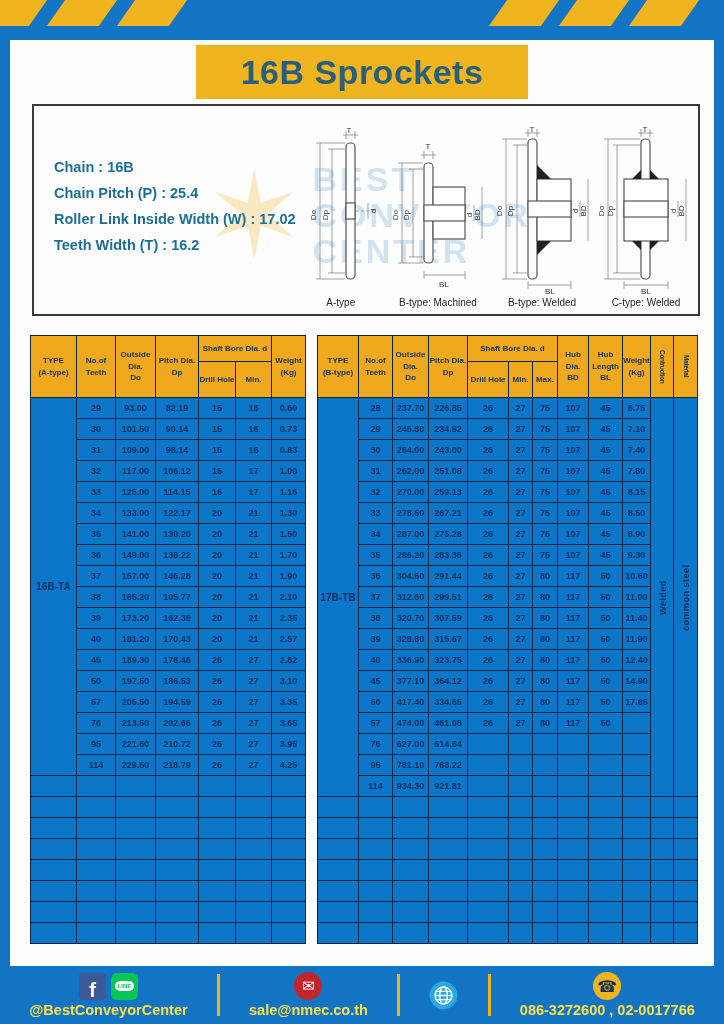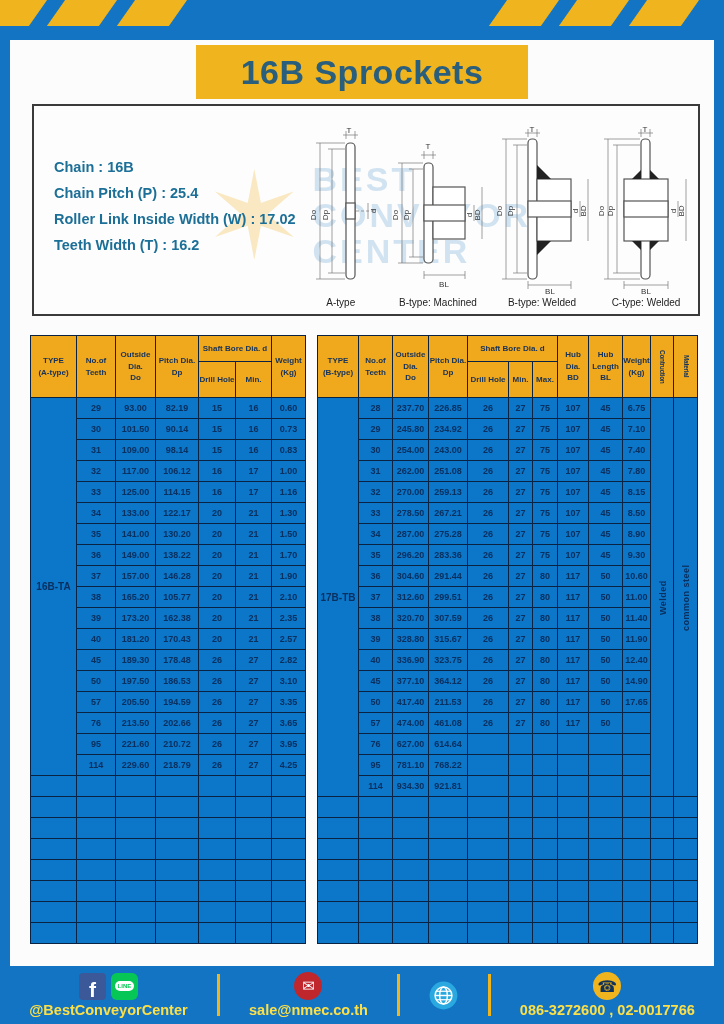--- a/index.html
+++ b/index.html
@@ -711,21 +711,21 @@
           <td>26</td>
           <td>27</td>
           <td>80</td>
           <td>117</td>
           <td>50</td>
           <td>14.90</td>
         </tr>
         <tr>
           <td>50</td>
           <td>417.40</td>
-          <td>211.53</td>
+          <td>334.65</td>
           <td>26</td>
           <td>27</td>
           <td>80</td>
           <td>117</td>
           <td>50</td>
           <td>17.65</td>
         </tr>
         <tr>
           <td>57</td>
           <td>474.00</td>

